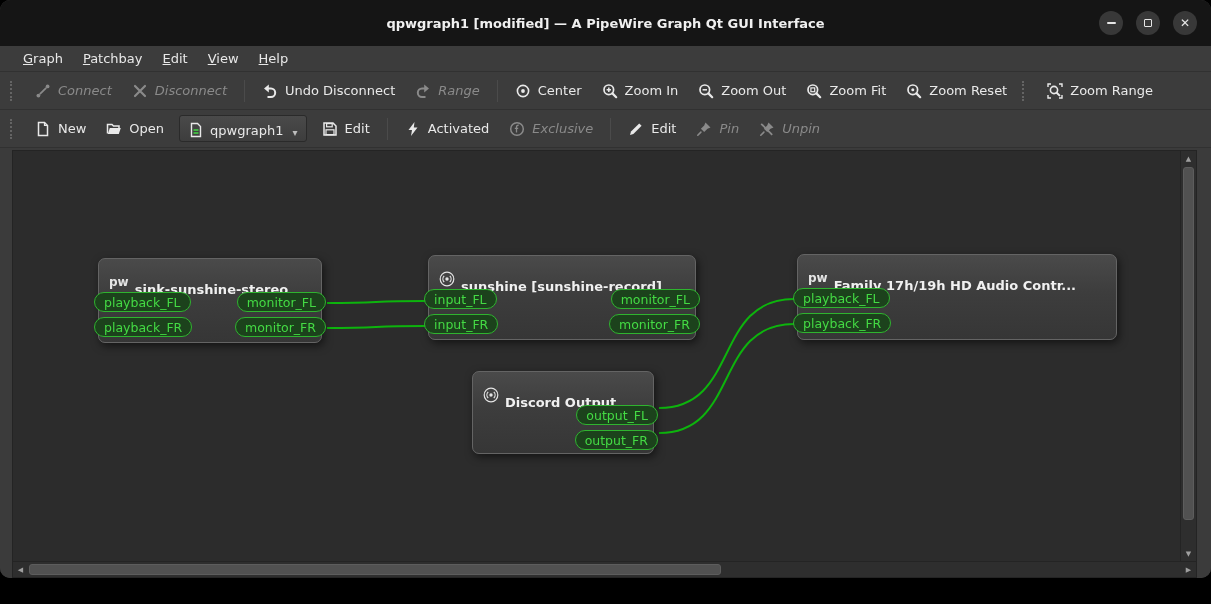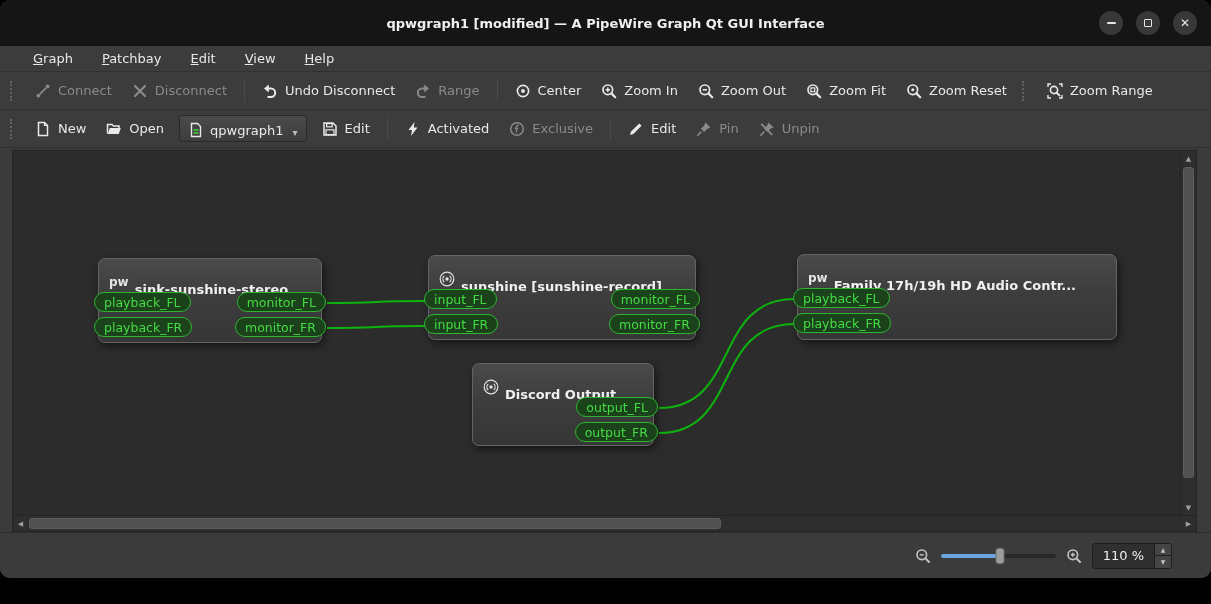--- a/index.html
+++ b/index.html
@@ -14,32 +14,32 @@
   .title { color:#f0f0f0; font-size:13px; font-weight:bold; }
   .winbtns { position:absolute; right:14px; top:0; height:100%; display:flex; align-items:center; gap:13px; }
   .winbtn { width:24px; height:24px; border-radius:50%; background:#383838; color:#e6e6e6;
     display:flex; align-items:center; justify-content:center; font-size:11px; cursor:default; }
   .glyph-min { width:9px; height:2px; background:#e6e6e6; border-radius:1px; }
   .glyph-max { width:8px; height:8px; border:1.5px solid #e6e6e6; border-radius:1px; }
   .glyph-close { font-size:12px; line-height:1; color:#e6e6e6; }
 
   
   .menubar { height:26px; flex:0 0 auto; background:#3c3c3c; border-bottom:1px solid #313131;
-    display:flex; align-items:center; padding-left:24px; gap:11px; }
+    display:flex; align-items:center; padding-left:14px; gap:2px; }
   .menu-item { color:#e8e8e8; font-size:13px; padding:3px 9px; border-radius:3px; }
   .accel { text-decoration:underline; }
 
   
   .toolbar { height:38px; flex:0 0 auto; background:#3c3c3c; border-bottom:1px solid #313131;
     display:flex; align-items:center; padding:0 6px; gap:2px; }
   .tb-handle { width:6px; height:20px; border-left:2px dotted #646464; margin:0 8px 0 4px; }
   .tb-sep { width:1px; height:22px; background:#2d2d2d; border-right:1px solid #4b4b4b; margin:0 6px; }
   .tb-btn { display:flex; align-items:center; gap:7px; padding:6px 9px; border:none; border-radius:4px;
     background:transparent; color:#e9e9e9; font-size:13px; font-family:inherit; white-space:nowrap; }
-  .tb-btn.disabled { color:#8a8a8a; }
+  .tb-btn.disabled { color:#8a8a8a;font-style:italic; }
   .icon16 { width:16px; height:16px; flex:0 0 auto; display:block; }
   .combo { display:flex; align-items:flex-end; gap:6px; height:27px; padding:3px 8px;
     background:linear-gradient(#4a4a4a,#3d3d3d); border:1px solid #2a2a2a; border-radius:3px;
     color:#e9e9e9; font-size:13px; margin:0 4px; }
   .combo-arrow { color:#bdbdbd; font-size:10px; margin-left:3px; }
 
   
   .canvas-area { flex:1 1 auto; min-height:0; background:#3b3b3b; display:flex; flex-direction:column;
     padding:2px 14px 0 12px; }
   .canvas-row { flex:1 1 auto; min-height:0; display:flex; }
@@ -324,21 +324,21 @@
           <div class="node" style="left: 784px; top: 103px; width: 320px; height: 86px;">
             <div class="node-header">
               <span class="node-icon">
                 <span class="pw-glyph">pw</span>
               </span>
               <span class="node-title">Family 17h/19h HD Audio Contr...</span>
             </div>
             <span class="port in" style="top: 33px;">playback_FL</span>
             <span class="port in" style="top: 58px;">playback_FR</span>
           </div>
-          <div class="node" style="left: 459px; top: 212px; width: 182px; height: 83px;">
+          <div class="node" style="left: 459px; top: 220px; width: 182px; height: 83px;">
             <div class="node-header">
               <span class="node-icon">
                 <svg class="icon16" viewBox="0 0 16 16">
                   <circle cx="8" cy="8" r="6.8" fill="none" stroke="currentColor" stroke-width="1.2"></circle>
                   <path d="M5.2 4.9 a4.4 4.4 0 0 0 0 6.2 M10.8 4.9 a4.4 4.4 0 0 1 0 6.2" fill="none" stroke="currentColor" stroke-width="1.2"></path>
                   <circle cx="8" cy="8" r="1.7" fill="currentColor"></circle>
                 </svg>
               </span>
               <span class="node-title">Discord Output</span>
             </div>
@@ -356,39 +356,14 @@
     </div>
     <div class="hscroll">
       <div class="sb-btn">◀</div>
       <div class="htrack">
         <div class="hthumb"></div>
       </div>
       <div class="sb-btn">▶</div>
     </div>
   </div>
 
-  <div class="statusbar">
-    <svg class="icon16 status-icon" viewBox="0 0 16 16">
-        <circle cx="6.8" cy="6.8" r="4.8" fill="none" stroke="currentColor" stroke-width="1.6"></circle>
-        <path d="M10.4 10.4 L14 14" stroke="currentColor" stroke-width="2" stroke-linecap="round"></path>
-        <path d="M4.8 6.8 H8.8" stroke="currentColor" stroke-width="1.4"></path>
-      </svg>
-    <div class="zoom-slider">
-      <div class="zs-track">
-        <div class="zs-fill"></div>
-        <div class="zs-handle"></div>
-      </div>
-    </div>
-    <svg class="icon16 status-icon" viewBox="0 0 16 16">
-        <circle cx="6.8" cy="6.8" r="4.8" fill="none" stroke="currentColor" stroke-width="1.6"></circle>
-        <path d="M10.4 10.4 L14 14" stroke="currentColor" stroke-width="2" stroke-linecap="round"></path>
-        <path d="M6.8 4.8 V8.8 M4.8 6.8 H8.8" stroke="currentColor" stroke-width="1.4"></path>
-      </svg>
-    <div class="spinbox">
-      <span class="spin-value">110 %</span>
-      <div class="spin-btns">
-        <div class="spin-up">▲</div>
-        <div class="spin-down">▼</div>
-      </div>
-    </div>
-  </div>
 
 </div>
 
 </body></html>

